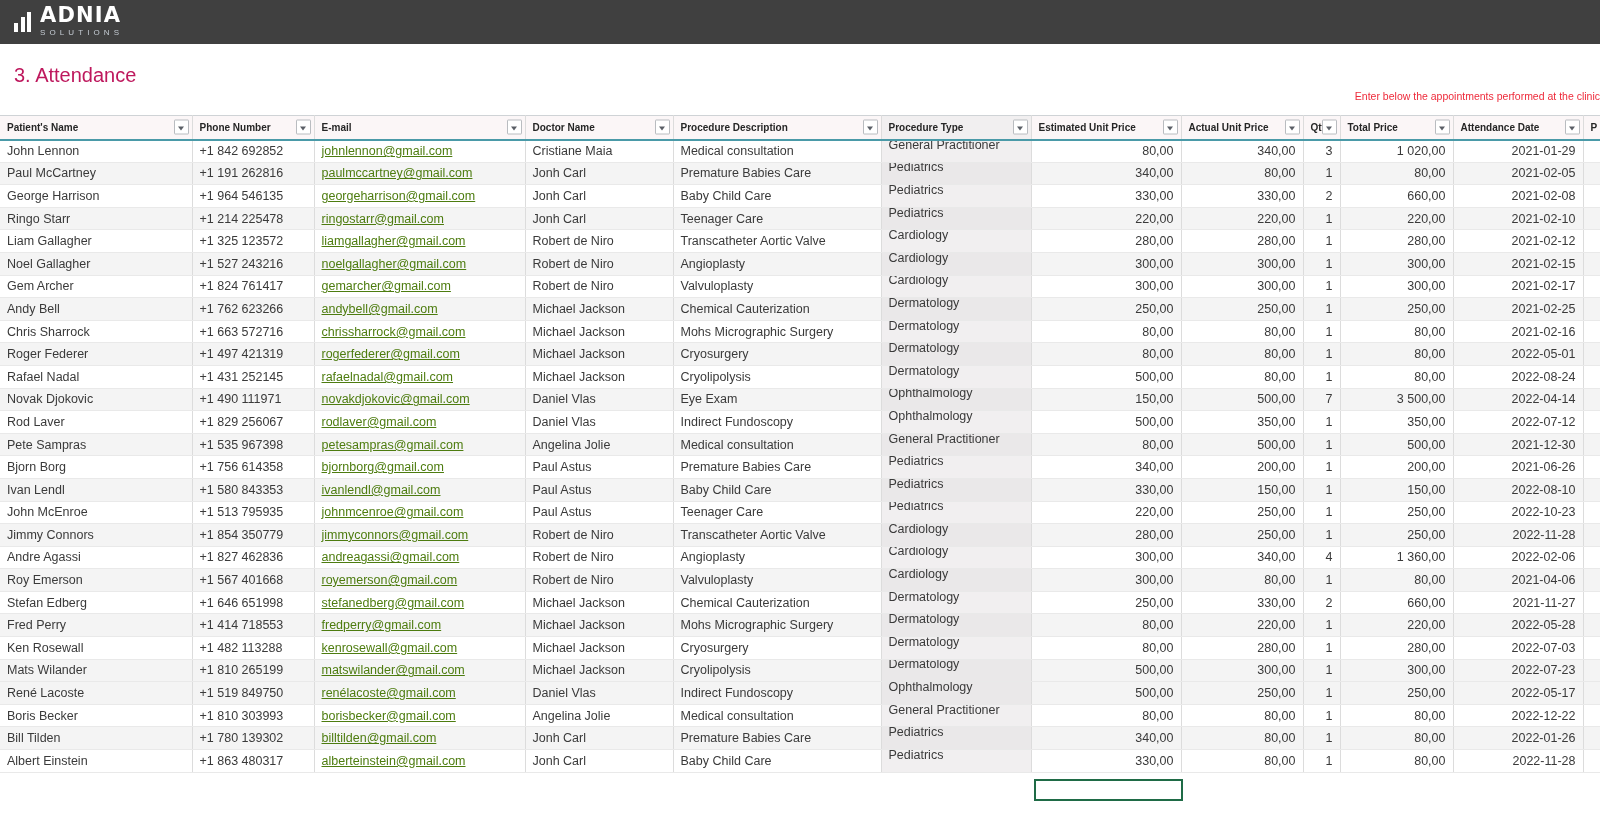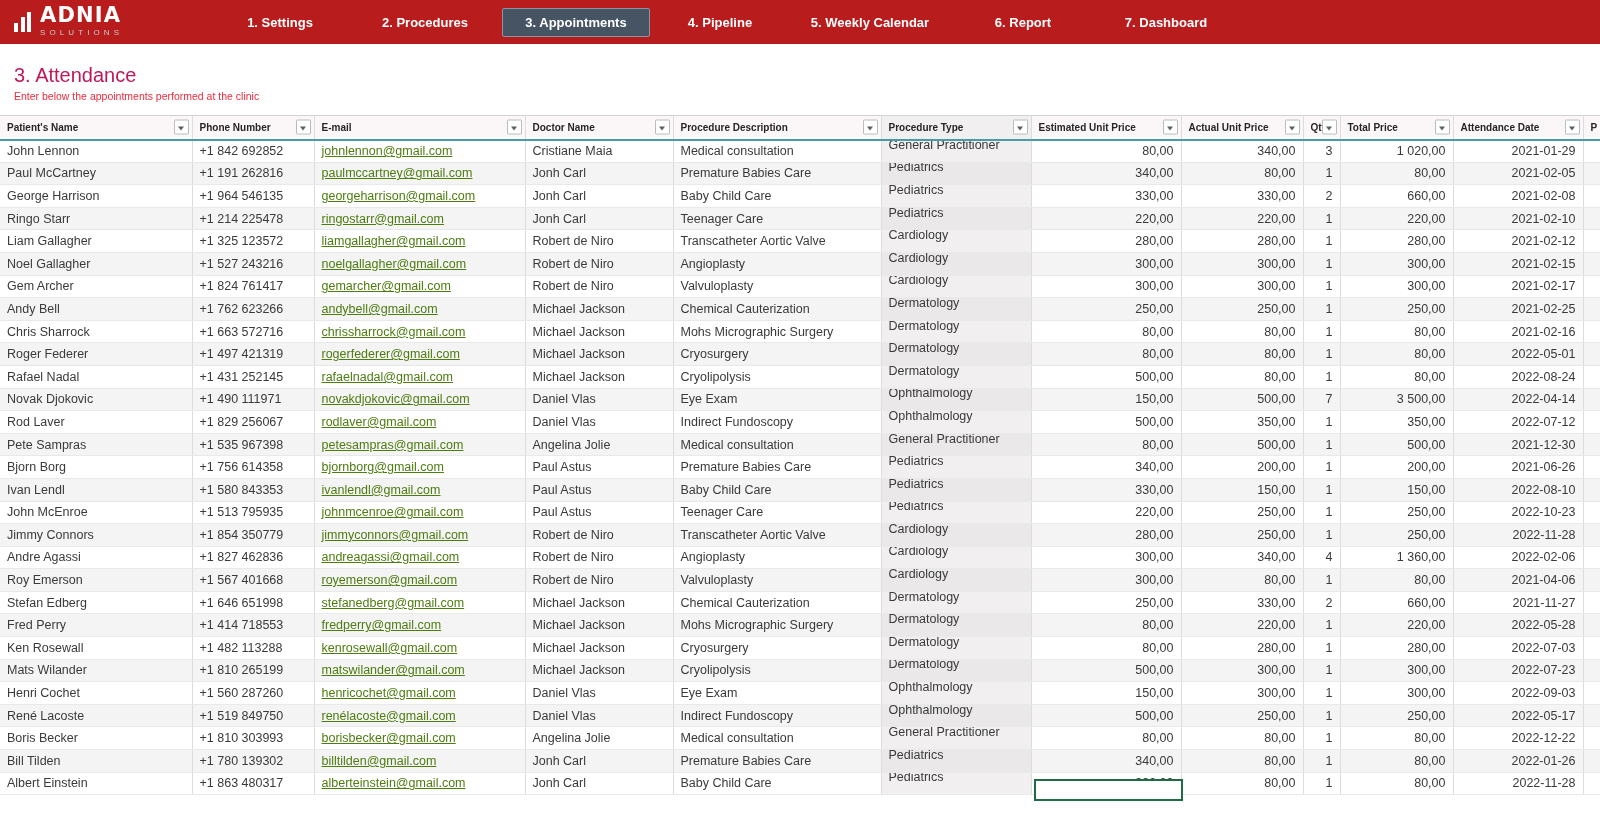--- a/index.html
+++ b/index.html
@@ -7,21 +7,21 @@
   html, body {
     width: 1600px; height: 819px;
     background: #ffffff;
     font-family: "Liberation Sans", sans-serif;
     overflow: hidden;
   }
 
   
   .topbar {
     height: 44px;
-    background: #b91c1c;
+    background: #404040;
     display: flex;
     align-items: stretch;
     position: relative;
   }
   .brand {
     width: 190px;
     display: flex;
     align-items: center;
     padding-left: 14px;
     gap: 9px;
@@ -69,21 +69,21 @@
     border-color: #8a95a3;
   }
 
   
   .page-head { padding: 18px 0 0 14px; }
   .page-title {
     font-size: 20px; font-weight: normal; color: #be185d;
     line-height: 26px;
   }
   .page-sub {
-    font-size: 10.5px; color: #ee2b3b; margin-top: 1px; line-height: 14px;
+    font-size: 10.5px; color: #ee2b3b; margin-top: 1px; line-height: 14px; text-align: right;
   }
 
   
   .table-wrap {
     margin-top: 12px;
     position: relative;
     width: 1600px;
     height: 700px;
     overflow: hidden;
   }
@@ -176,29 +176,20 @@
   <div class="brand">
     <span class="brand-mark">
       <i class="bm1"></i>
         <i class="bm2"></i>
         <i class="bm3"></i>
     </span>
     <span class="brand-text">
       <span class="brand-name">ADNIA</span>
       <span class="brand-sub">SOLUTIONS</span>
     </span>
-  </div>
-  <div class="nav">
-    <div class="nav-item w-settings">1. Settings</div>
-    <div class="nav-item w-proc">2. Procedures</div>
-    <div class="nav-item w-appt active">3. Appointments</div>
-    <div class="nav-item w-pipe">4. Pipeline</div>
-    <div class="nav-item w-week">5. Weekly Calendar</div>
-    <div class="nav-item w-report">6. Report</div>
-    <div class="nav-item w-dash">7. Dashboard</div>
   </div>
 </div>
 
 <div class="page-head">
   <div class="page-title">3. Attendance</div>
   <div class="page-sub">Enter below the appointments performed at the clinic</div>
 </div>
 
 <div class="table-wrap">
   <table class="grid">
@@ -645,36 +636,20 @@
           <td class="shade ptype">
             <span>Dermatology</span>
           </td>
           <td class="num">500,00</td>
           <td class="num">300,00</td>
           <td class="ctr">1</td>
           <td class="num">300,00</td>
           <td class="num">2022-07-23</td>
           <td></td>
         </tr>
-        <tr>
-          <td class="">Henri Cochet</td>
-          <td class="">+1 560 287260</td>
-          <td class="email"><a href="#">henricochet@gmail.com</a></td>
-          <td class="">Daniel Vlas</td>
-          <td class="">Eye Exam</td>
-          <td class="shade ptype">
-            <span>Ophthalmology</span>
-          </td>
-          <td class="num">150,00</td>
-          <td class="num">300,00</td>
-          <td class="ctr">1</td>
-          <td class="num">300,00</td>
-          <td class="num">2022-09-03</td>
-          <td></td>
-        </tr>
         <tr class="alt">
           <td class="">René Lacoste</td>
           <td class="">+1 519 849750</td>
           <td class="email"><a href="#">renélacoste@gmail.com</a></td>
           <td class="">Daniel Vlas</td>
           <td class="">Indirect Fundoscopy</td>
           <td class="shade ptype">
             <span>Ophthalmology</span>
           </td>
           <td class="num">500,00</td>

